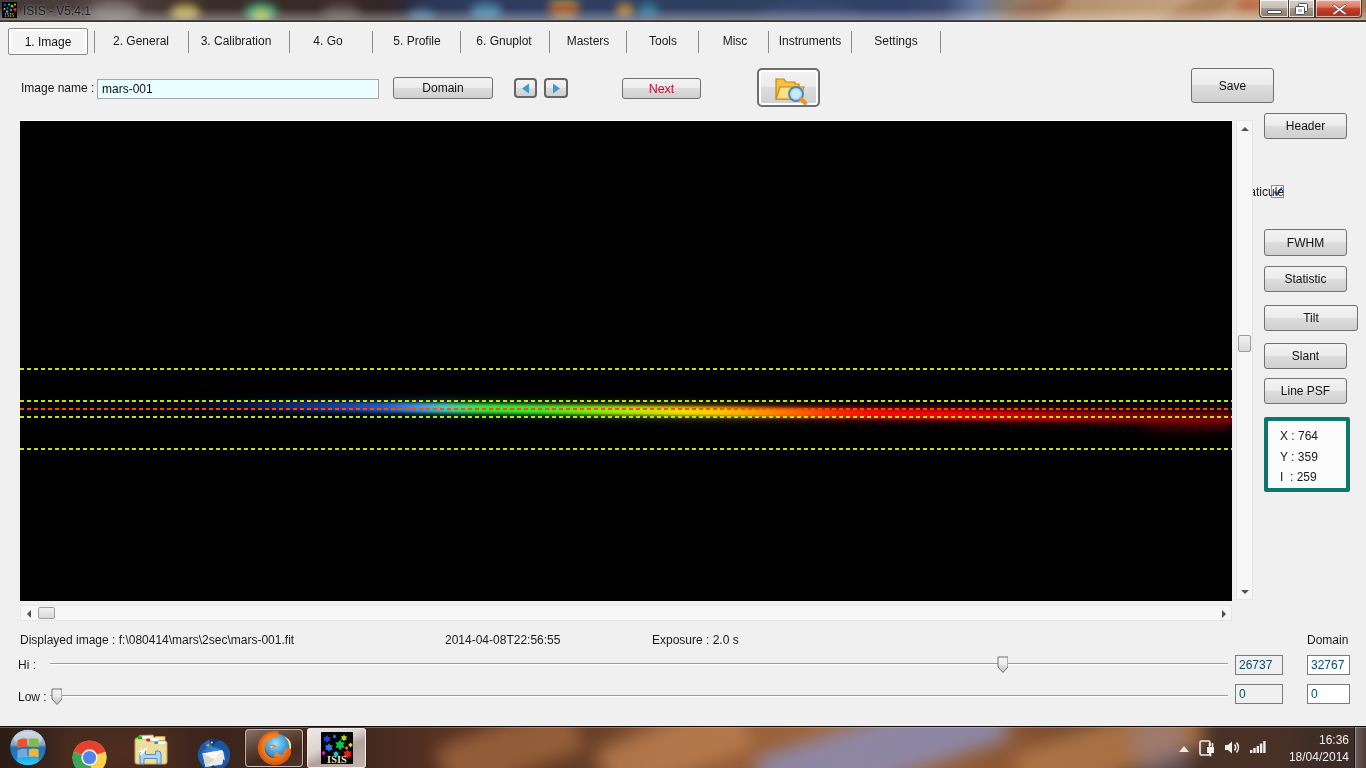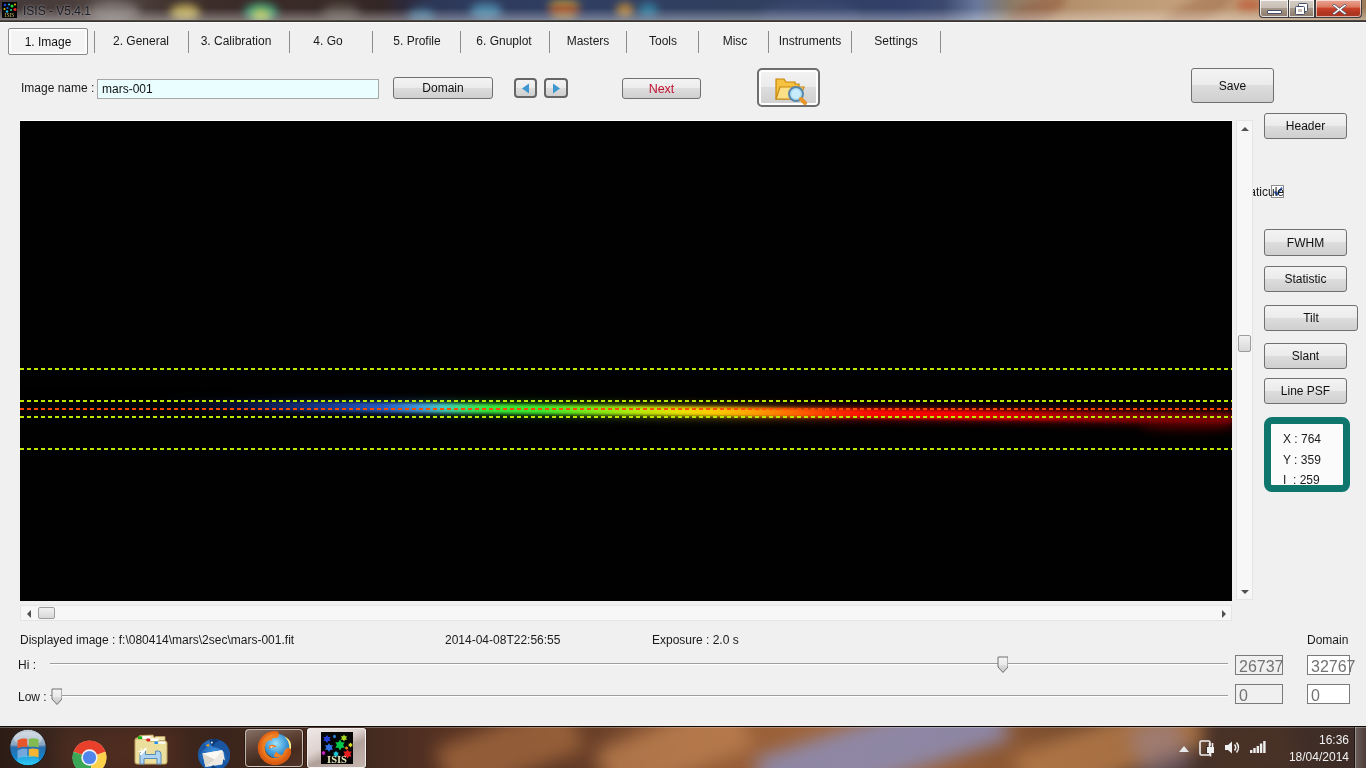--- a/index.html
+++ b/index.html
@@ -48,21 +48,21 @@
 
   
   .sb { position:absolute; background:#f7f7f7; border:1px solid #e5e5e5; }
   .sb-thumb { position:absolute; background:linear-gradient(#f2f2f2,#d8d8d8); border:1px solid #9d9d9d; border-radius:2px; }
 
   
   .track { position:absolute; height:1px; background:#9d9d9d; box-shadow:0 1px 0 #ffffff; }
   .thumb { position:absolute; width:11px; height:17px; }
 
   .txt12 { position:absolute; font-size:12px; color:#1a1a1a; white-space:nowrap; }
-  .numbox { position:absolute; border:1px solid #7a7a7a; font-size:16px; color:#737373; padding:2px 0 0 3px; }
+  .numbox { position:absolute; border:1px solid #7a7a7a; font-size:12px; color:#0c4a6e; padding:2px 0 0 3px; }
 
   
   #taskbar { left:0; top:727px; width:1366px; height:41px; overflow:hidden;
     background:linear-gradient(90deg,#2b1c15 0%, #3e2820 5%, #44291f 10%, #3a241c 16%, #472a1e 22%, #432a20 27%, #573222 33%, #4e2d1f 38%, #6a4028 44%, #8a5433 50%, #9a6038 56%, #a4683c 62%, #9a6036 68%, #8a5632 74%, #64402a 80%, #4c3428 84%, #443029 90%, #402e28 95%, #3c2b26 100%); }
   #taskbar-top { left:0; top:726px; width:1366px; height:1px; background:#0d0a08; }
   .tbband { position:absolute; filter:blur(9px); }
 </style>
 </head>
 <body>
 <div id="root">
@@ -199,21 +199,21 @@
     </div>
   <div class="btn" style="left:1264px; top:305px; width:94px; height:26px;">
       <span>Tilt</span>
     </div>
   <div class="btn" style="left:1264px; top:343px; width:83px; height:26px;">
       <span>Slant</span>
     </div>
   <div class="btn" style="left:1264px; top:378px; width:83px; height:26px;">
       <span>Line PSF</span>
     </div>
-  <div class="abs" style="left:1264px; top:417px; width:86px; height:75px; background:#fbfbfb; border:7px solid #0f766e; border-radius:8px;">
+  <div class="abs" style="left:1264px; top:417px; width:86px; height:75px; background:#fbfbfb; border:4px solid #0f766e; border-radius:2px;">
     <div class="txt12" style="left:12px; top:8px;">X : 764</div>
     <div class="txt12" style="left:12px; top:29px;">Y : 359</div>
     <div class="txt12" style="left:12px; top:49px;">I&nbsp; : 259</div>
   </div>
 
   <div id="imgarea" class="abs">
     <div class="abs" id="spec-glow"></div>
     <div class="abs" id="spec-core"></div>
     <div class="abs" id="spec-tail"></div>
     <div class="grat" style="top:247px;"></div>

